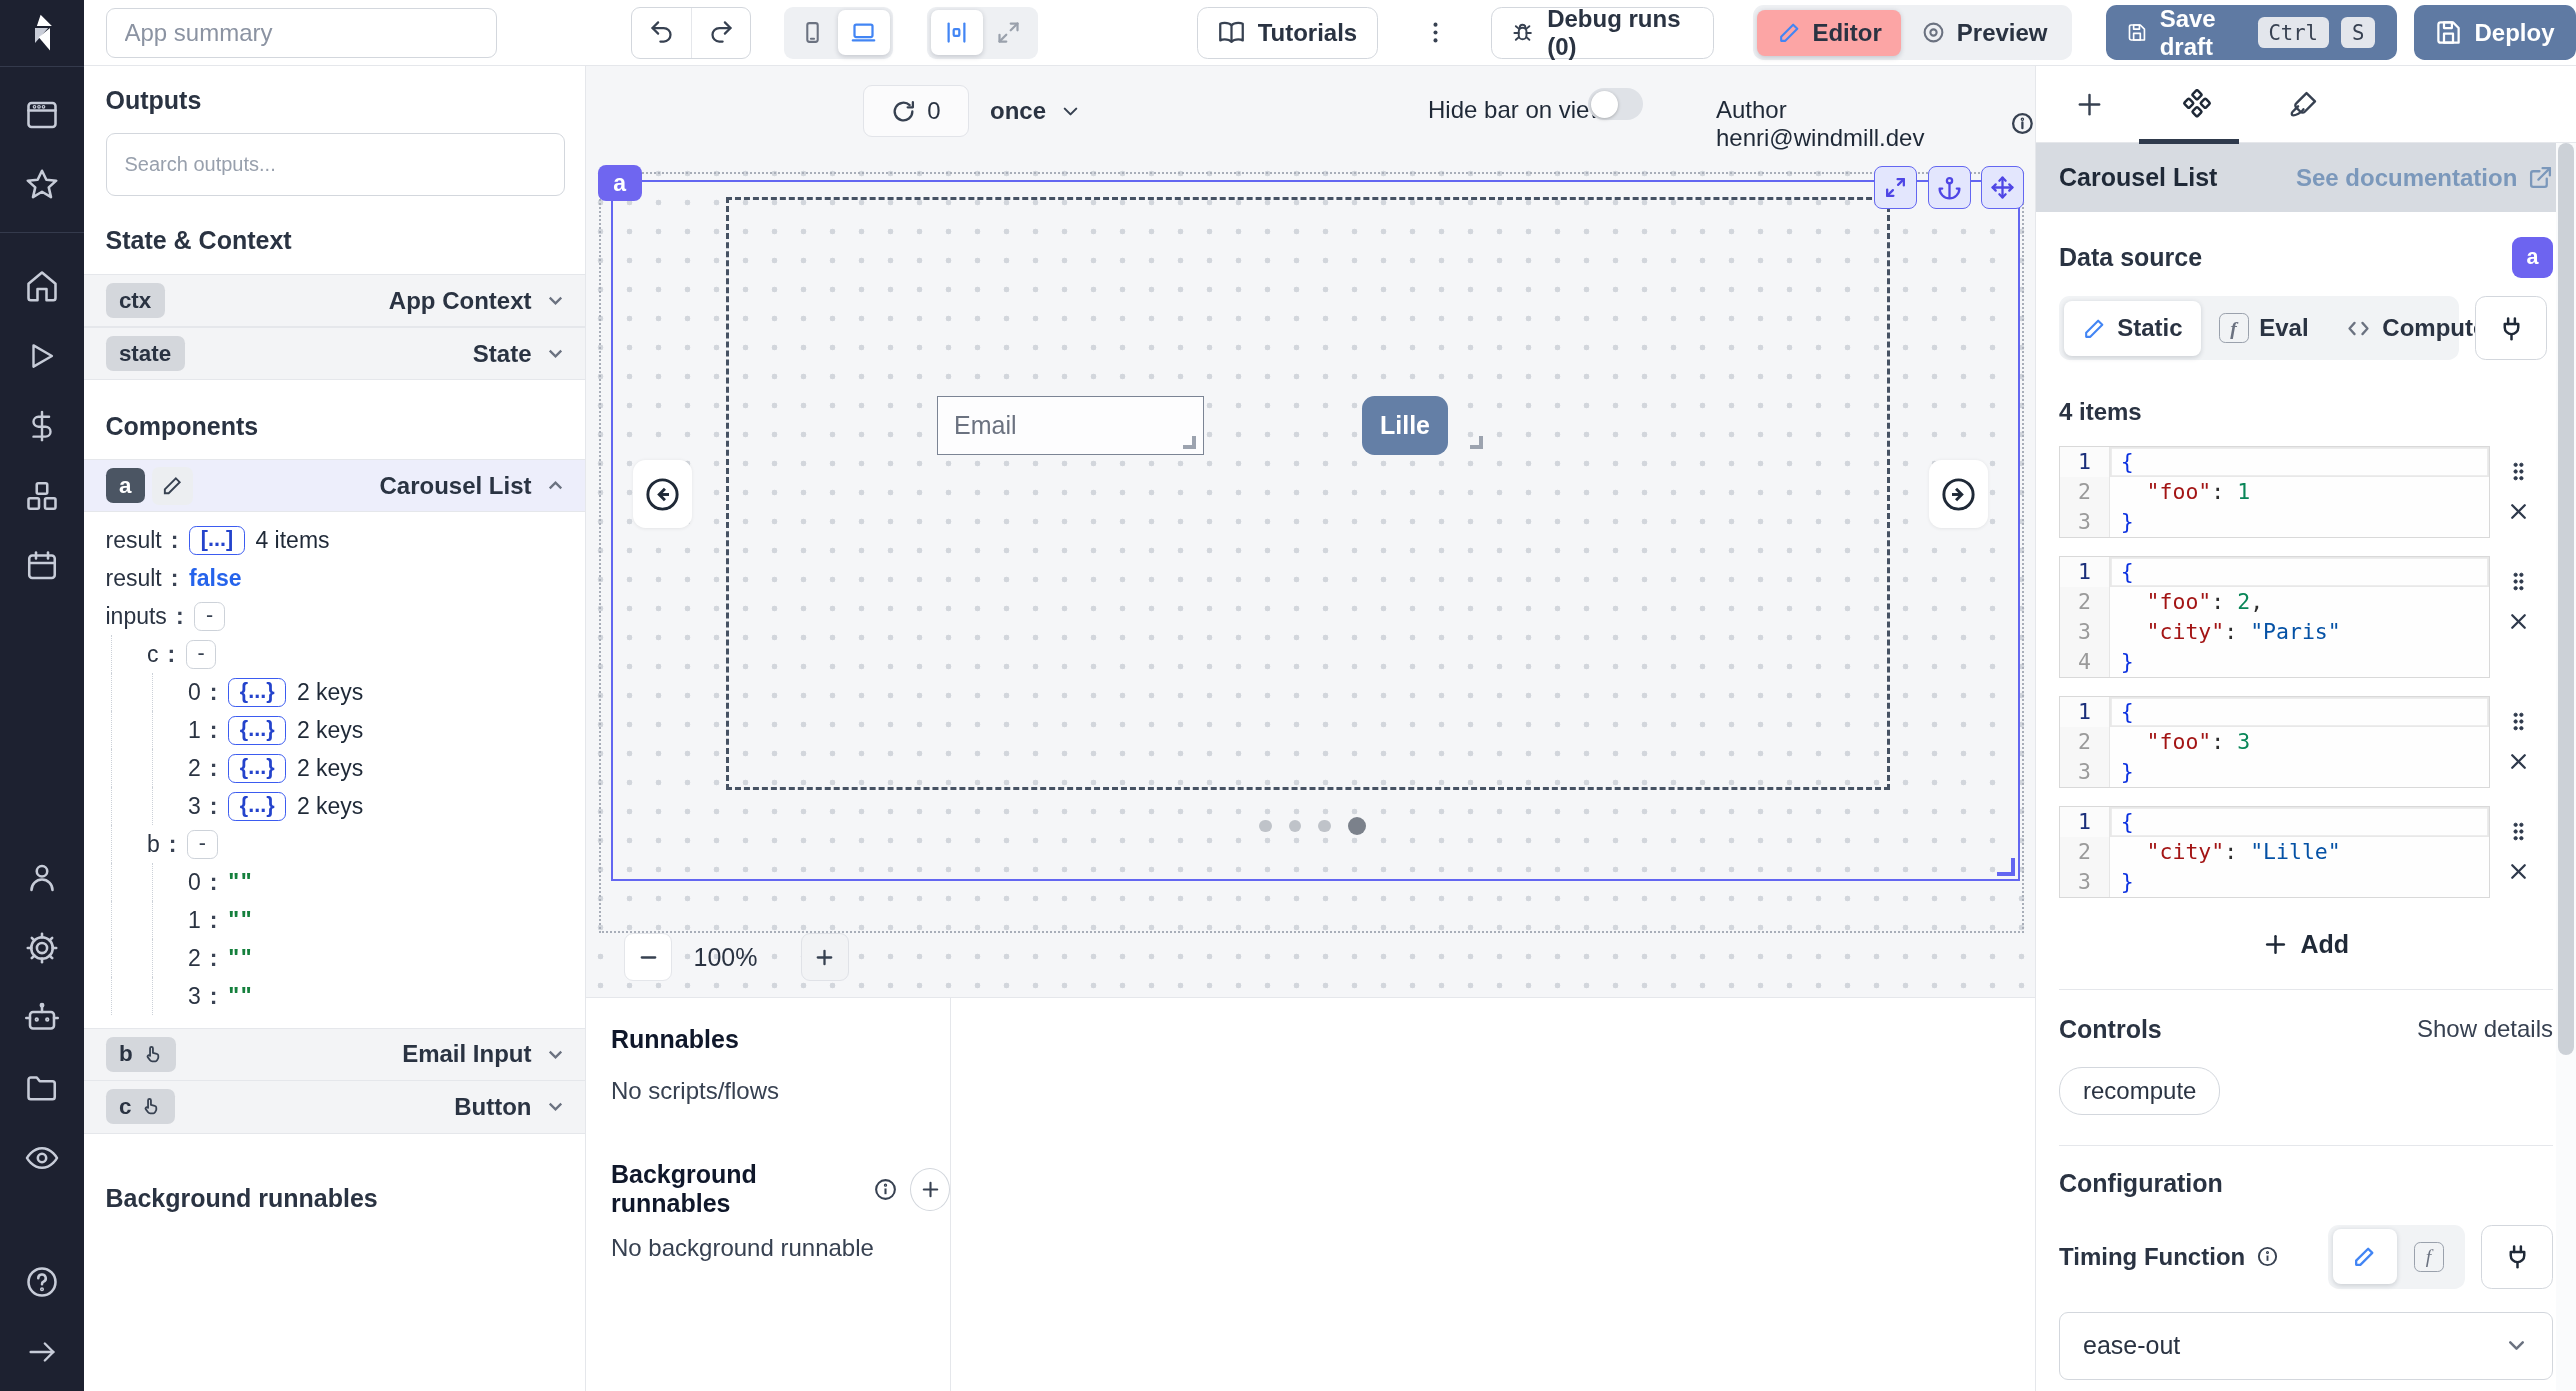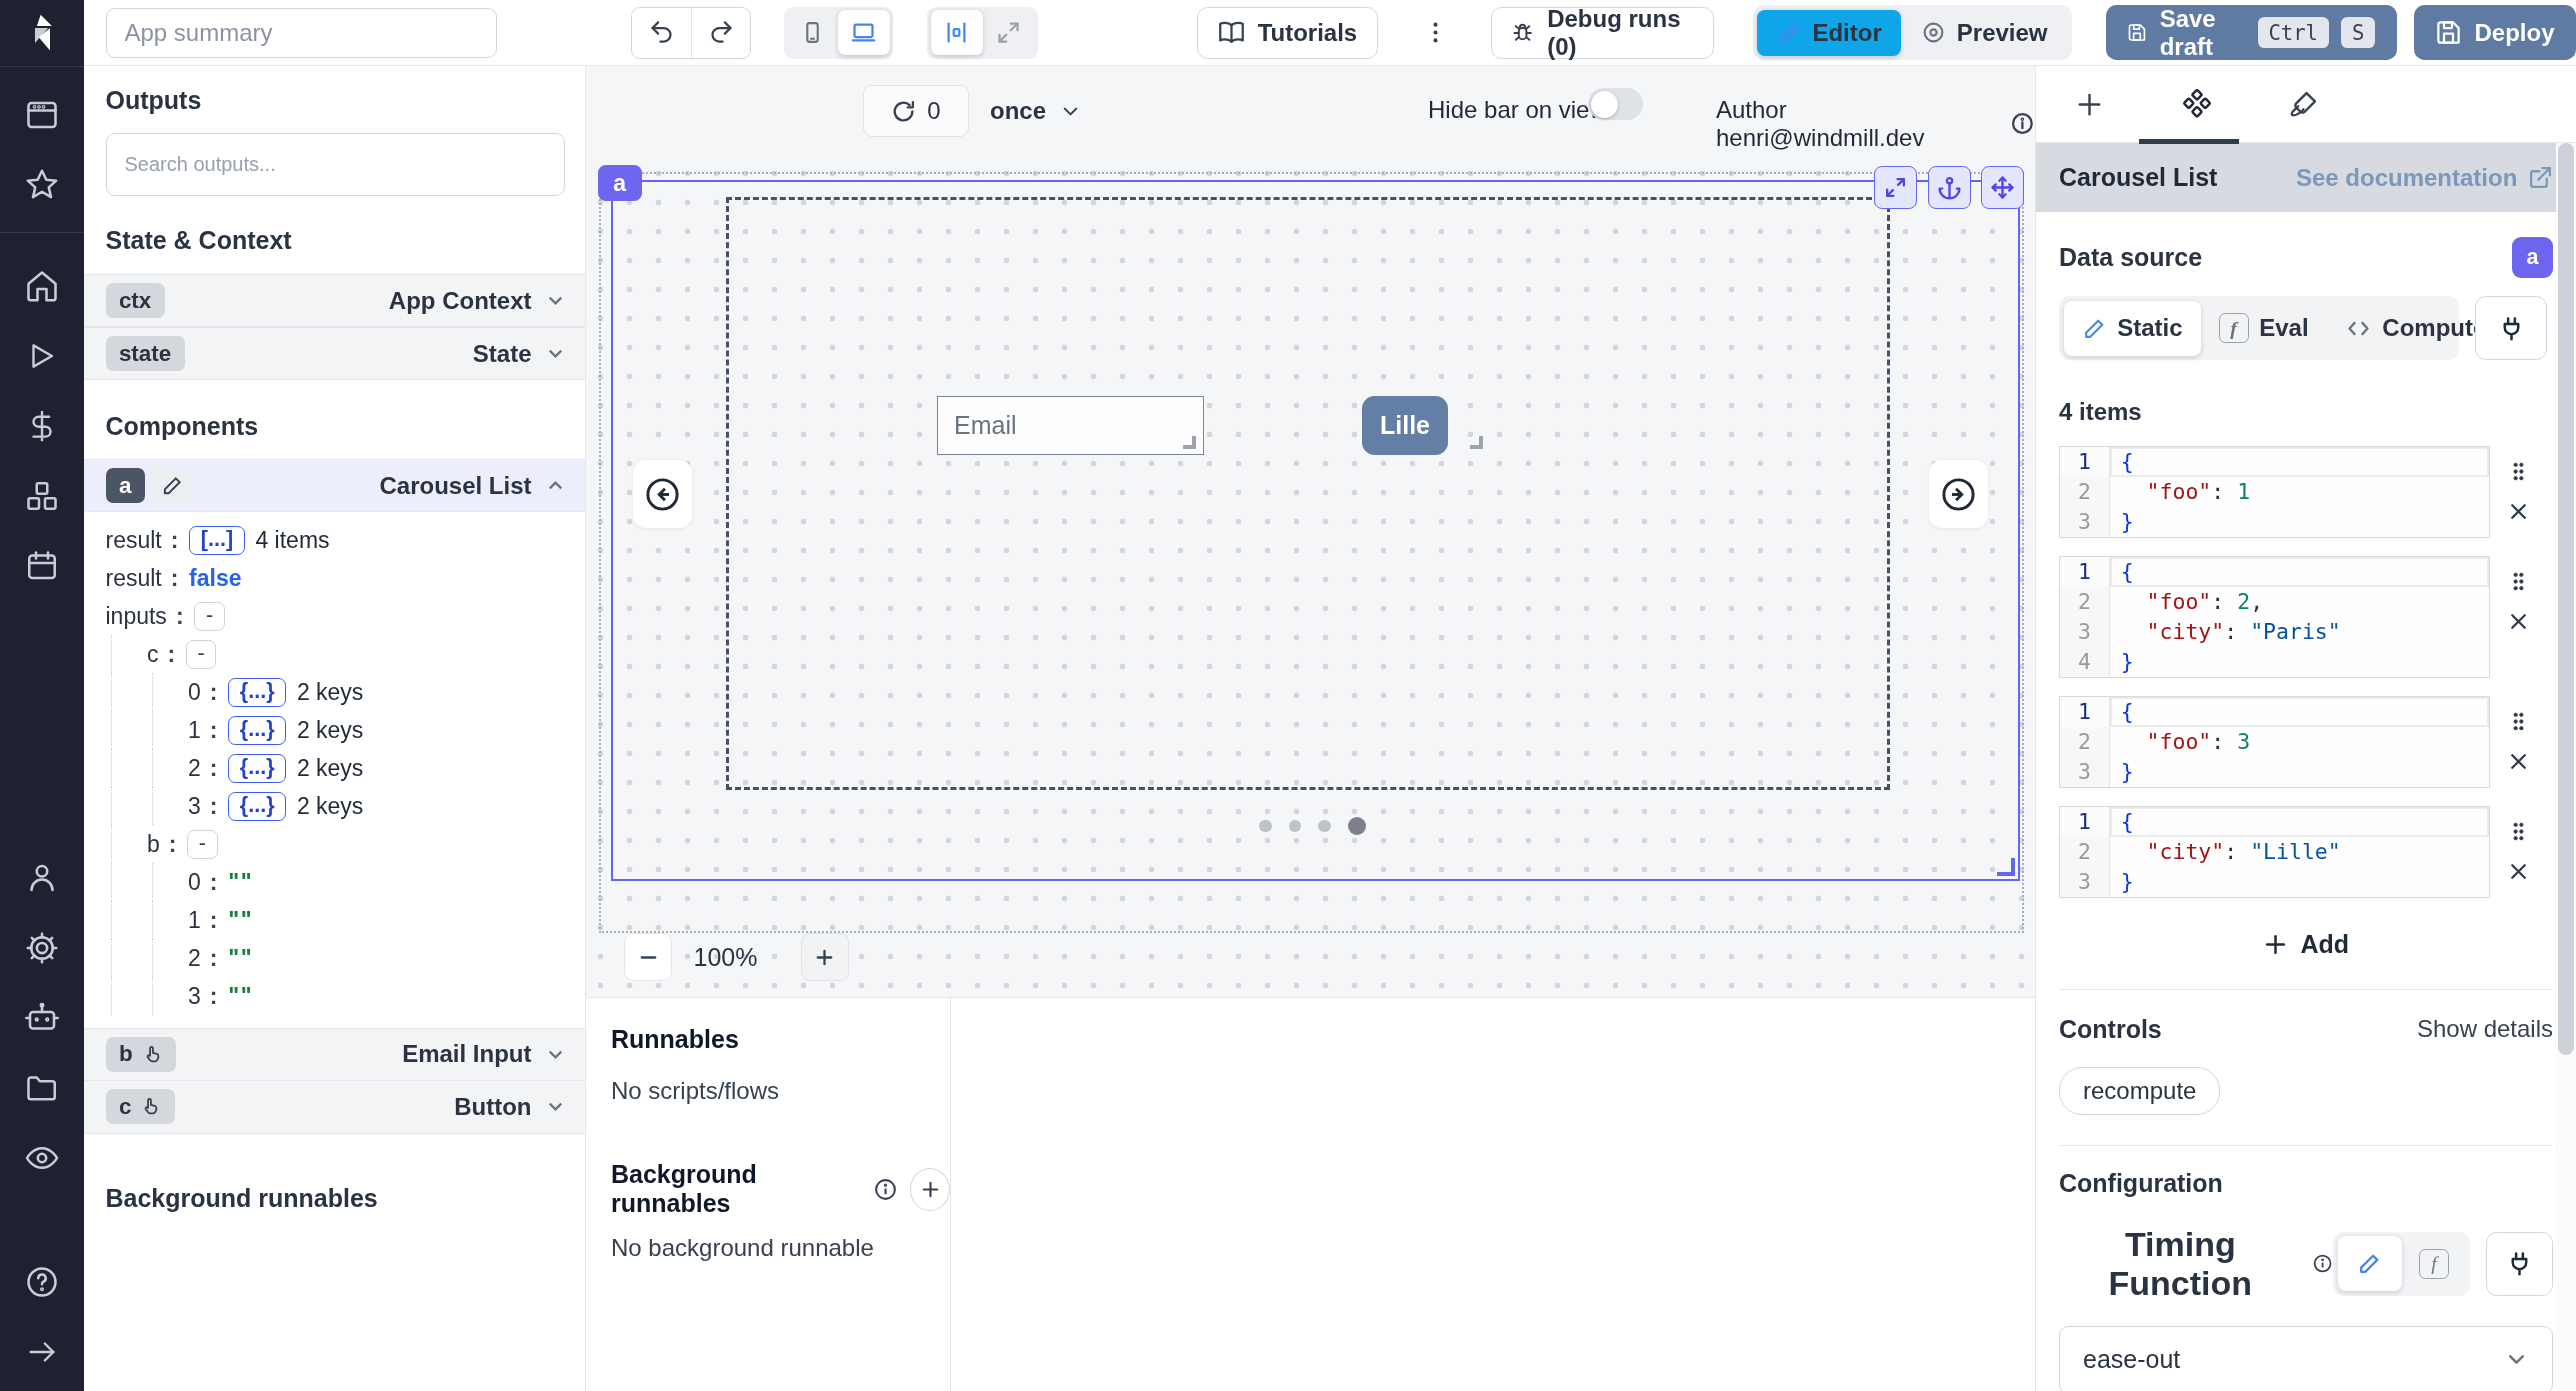--- a/index.html
+++ b/index.html
@@ -30,21 +30,21 @@
   .seg { display:flex; align-items:center; background:#eef0f3; border-radius:9px; padding:3.6px; height:52px; }
   .seg .opt { height:45px; border-radius:7.2px; display:flex; align-items:center; justify-content:center; padding:0 12.5px; cursor:pointer; }
   .seg .opt.sel { background:#fff; box-shadow:0 1.8px 5.4px rgba(20,30,50,.18); }
   .seg .opt.sel svg { stroke:#4285f4; }
   .tb-btn { display:flex; align-items:center; gap:12.5px; border:1.8px solid #d3d7dd; border-radius:10.7px;
     height:52px; padding:0 19.7px; background:#fff; font-size:24px; font-weight:bold; color:#2a3342; cursor:pointer; }
   .kebab { margin-left:41px; width:39px; height:52px; display:flex; align-items:center; justify-content:center; cursor:pointer; }
   .ed-seg { margin-left:39px; background:#eef0f3; border-radius:10.7px; padding:4.5px; display:flex; height:55px; }
   .ed-seg .opt { display:flex; align-items:center; gap:10.7px; padding:0 19.7px; border-radius:8px;
     font-size:24px; font-weight:bold; color:#2a3342; cursor:pointer; }
-  .ed-seg .opt.sel { background:#0ea5e9; box-shadow:0 1.8px 5.4px rgba(20,30,50,.18); }
+  .ed-seg .opt.sel { background:#fca5a5; box-shadow:0 1.8px 5.4px rgba(20,30,50,.18); }
   .blue-btn { display:flex; align-items:center; gap:12.5px; background:#5f7aa3; border-radius:10.7px; height:55px;
     padding:0 21.5px; color:#fff; font-size:24px; font-weight:bold; cursor:pointer; }
   .blue-btn svg { stroke:#fff; }
   .kbd { background:#e3e6ec; color:#374151; border-radius:6.3px; padding:3.6px 10.7px; font-size:20.6px;
     font-family:"DejaVu Sans Mono", monospace; font-weight:normal; }
 
   
   .lpanel { position:absolute; left:84px; top:66px; width:502px; height:1326px; background:#fff;
     border-right:1.8px solid #e5e7eb; z-index:4; }
   .lp-h { font-size:25px; font-weight:bold; color:#2a3342; margin:19.7px 0 0 21.5px; }
@@ -172,21 +172,21 @@
   .json-side svg { stroke:#2f3a4c; fill:#2f3a4c; cursor:pointer; }
   .add-row { margin-top:32px; display:flex; align-items:center; justify-content:center; gap:12.5px;
     font-size:25px; font-weight:bold; color:#1f2937; cursor:pointer; }
   .add-row svg { stroke:#1f2937; stroke-width:2.4; fill:none; stroke-linecap:round; }
   .rdivider { margin-top:30px; border-top:1.8px solid #e5e7eb; }
   .ctrl-row { margin-top:25px; display:flex; align-items:center; }
   .show-details { margin-left:auto; font-size:24px; color:#374151; cursor:pointer; }
   .recompute { margin-top:23px; display:inline-block; border:1.8px solid #d3d7dd; border-radius:23px; padding:9px 23px;
     font-size:24px; color:#2a3342; cursor:pointer; }
   .tf-row { margin-top:27px; display:flex; align-items:center; }
-  .tf-label { display:flex; align-items:center; gap:10.7px; font-size:34px; font-weight:bold; color:#2a3342;text-align:center; }
+  .tf-label { display:flex; align-items:center; gap:10.7px; font-size:24px; font-weight:bold; color:#2a3342;text-align:center; }
   .tf-seg { margin-left:auto; background:#f1f3f5; border-radius:10.7px; padding:4.5px; display:flex; height:64px; }
   .tf-opt { width:64px; height:55px; border-radius:8px; display:flex; align-items:center; justify-content:center; cursor:pointer; }
   .tf-opt.sel { background:#fff; box-shadow:0 1.8px 5.4px rgba(20,30,50,.16); }
   .tf-opt svg { stroke:#4285f4; fill:none; stroke-width:2.2; stroke-linecap:round; stroke-linejoin:round; }
   .select { margin-top:23px; height:68px; border:1.8px solid #d3d7dd; border-radius:9px; display:flex; align-items:center;
     padding:0 23px; font-size:25px; color:#2a3342; cursor:pointer; }
   .select svg { margin-left:auto; stroke:#6b7280; fill:none; stroke-width:2.4; stroke-linecap:round; stroke-linejoin:round; }
   .rscroll { position:absolute; right:0; top:77px; width:19.7px; height:1249px; background:#fafbfc; }
   .rscroll .thumb { position:absolute; left:1.8px; top:0; width:16px; height:912px; background:#ccd1d7; border-radius:8px; }
 </style>

